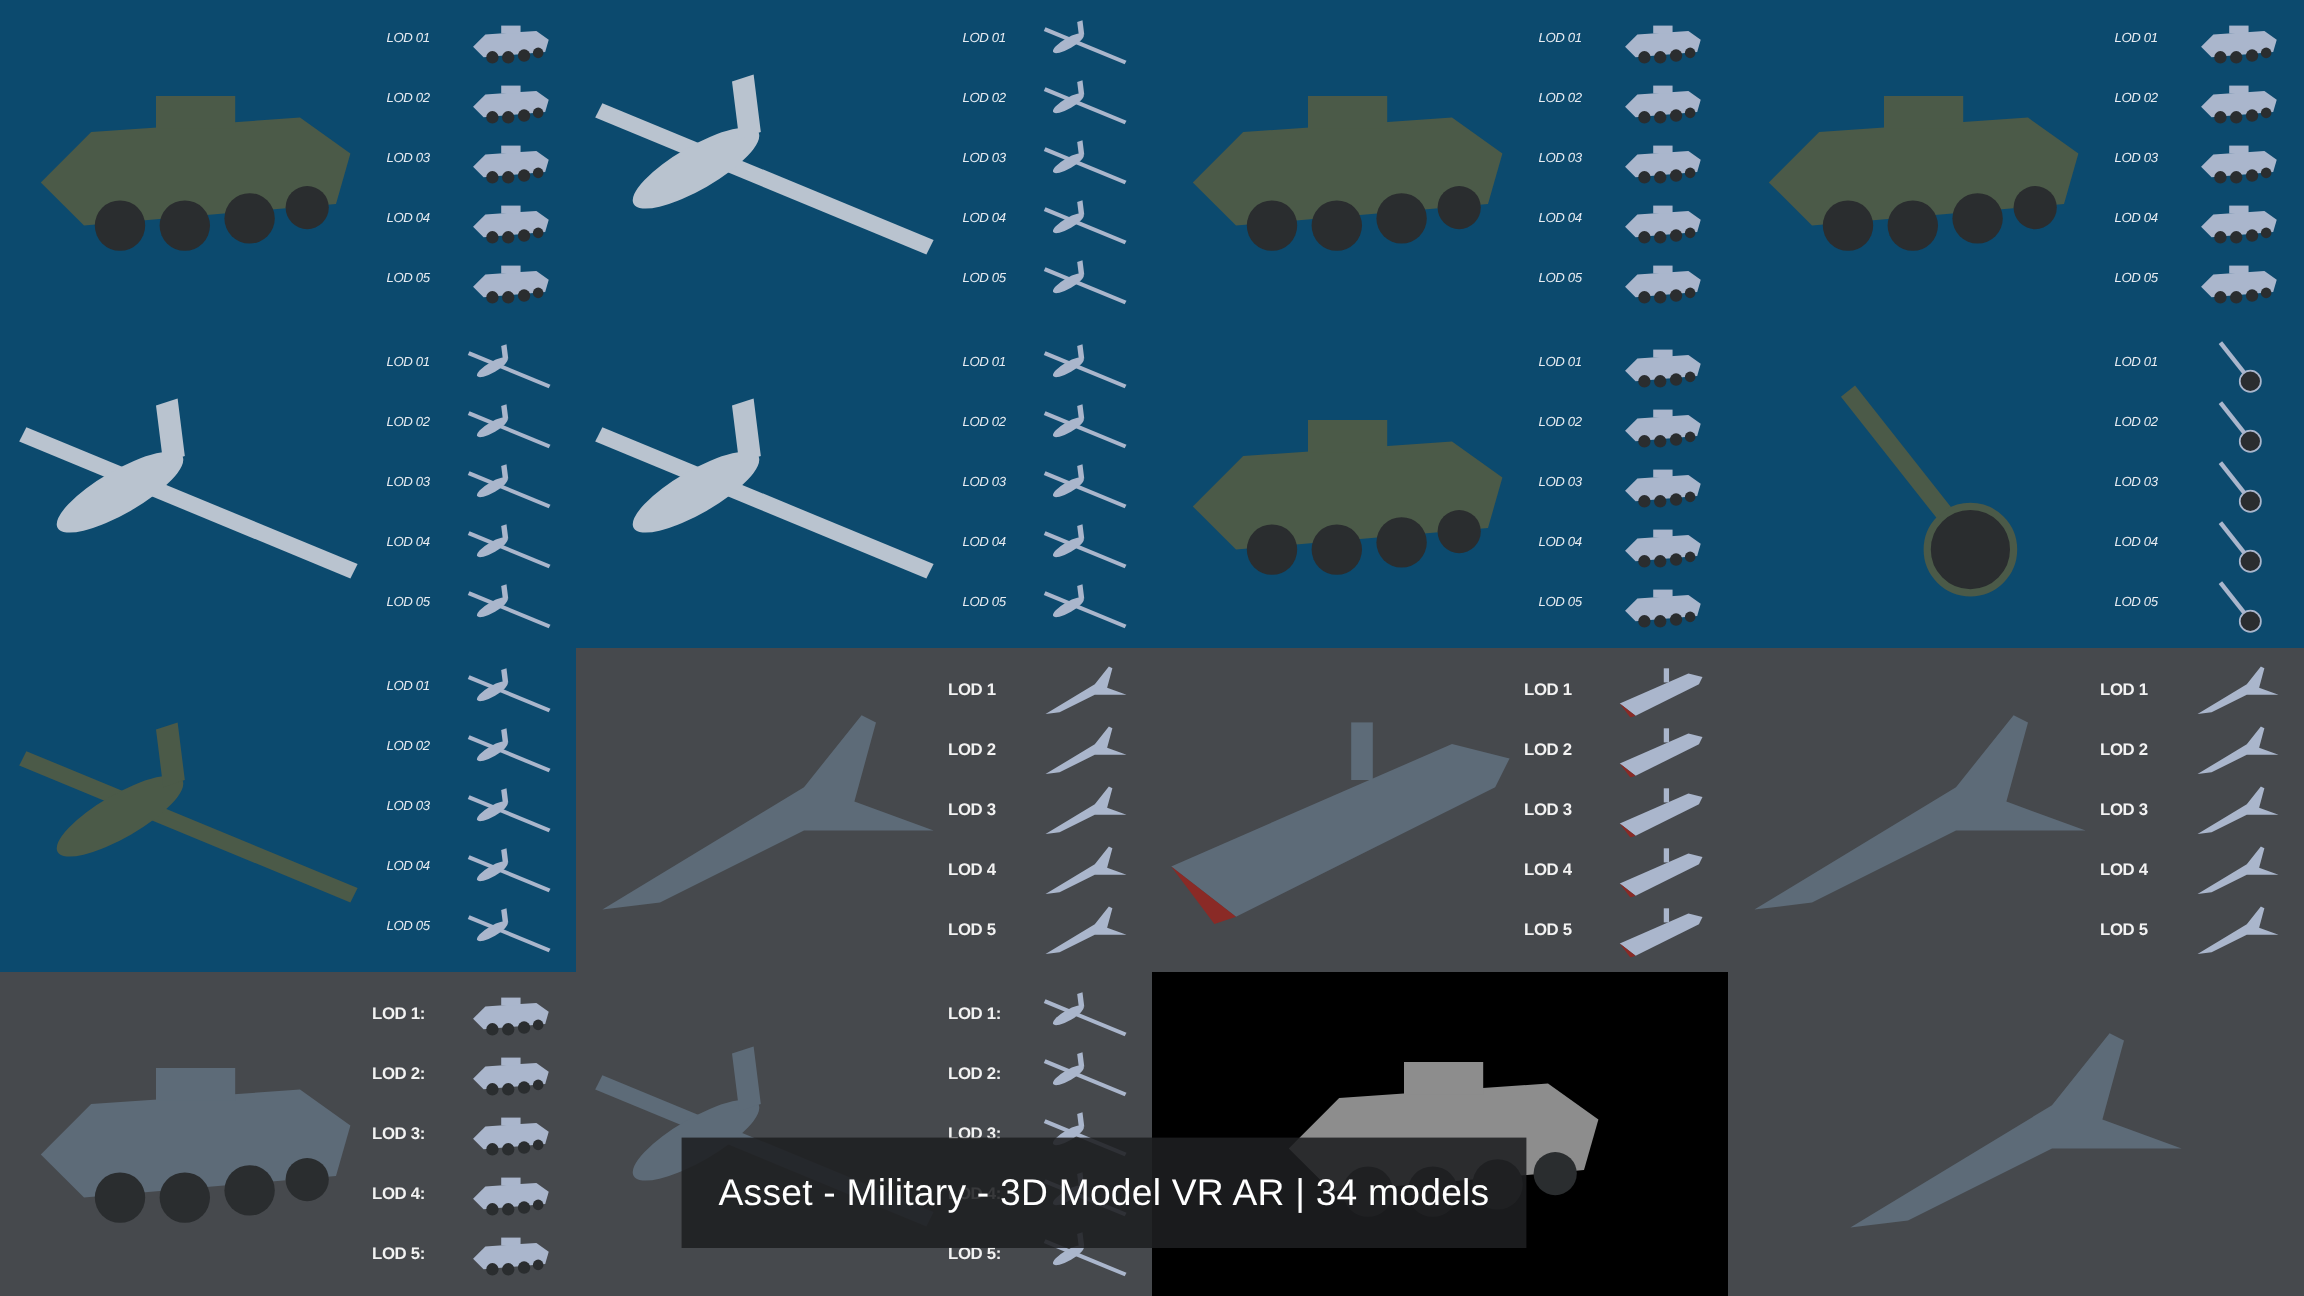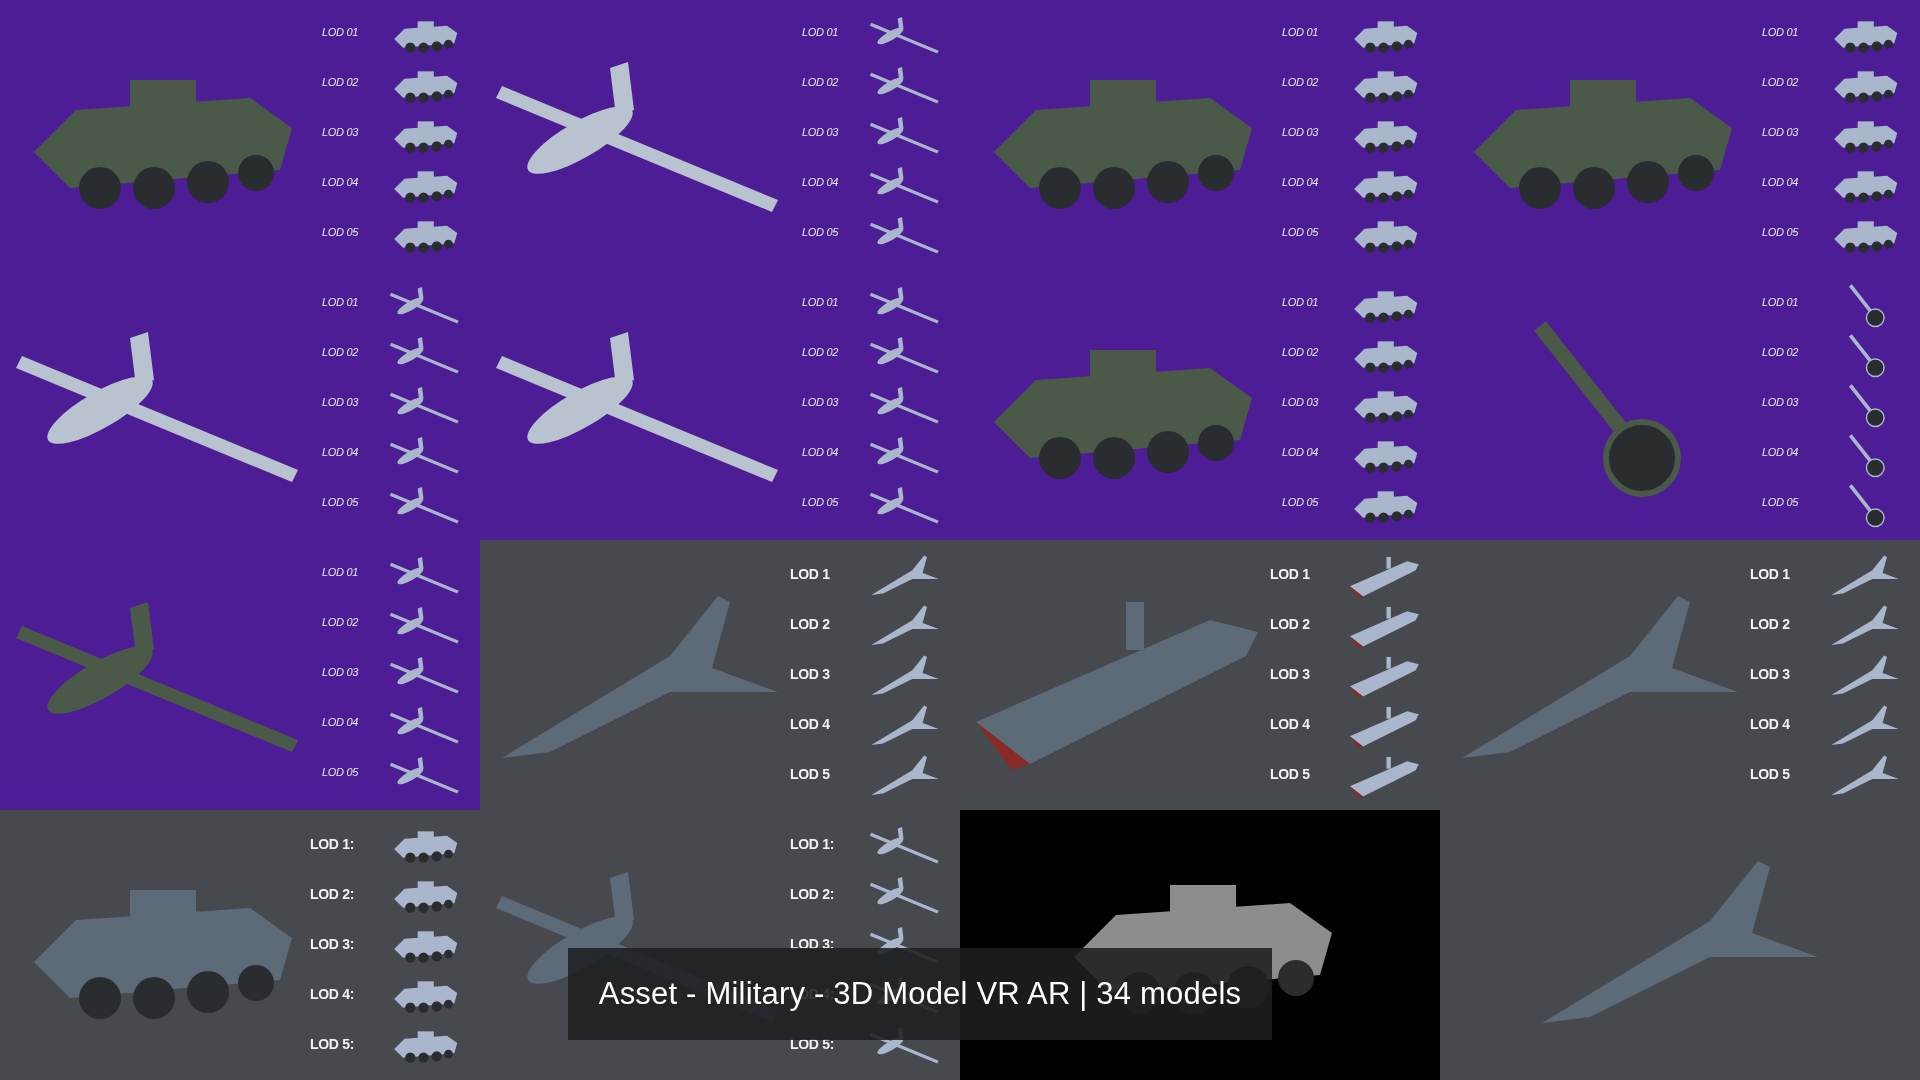--- a/index.html
+++ b/index.html
@@ -1,18 +1,18 @@
 <!DOCTYPE html>
 <html><head>
 <meta charset="utf-8">
 <style>
   html, body { margin:0; padding:0; }
   body { width:1920px; height:1080px; overflow:hidden; position:relative; background:#0b111b; font-family:"Liberation Sans", sans-serif; }
   .panel { position:absolute; width:480px; height:270px; overflow:hidden; }
-  .panel.navy { background:#4c1d95; }
+  .panel.navy { background:#0c4a6e; }
   .panel.grey { background:#46494d; }
   .panel.black { background:#000; }
   .hero { position:absolute; left:10px; top:40px; width:300px; height:200px; }
   .lods { position:absolute; left:310px; top:12px; width:165px; height:250px; }
   .lod-row { position:absolute; left:0; width:165px; height:46px; }
   .lod-label { position:absolute; left:12px; top:14px; color:#e8ecf2; font-size:11px; font-style:italic; letter-spacing:-0.3px; }
   .grey .lod-label, .black .lod-label { font-style:normal; font-weight:bold; font-size:14px; color:#f2f2f2; left:0; }
   .lod-thumb { position:absolute; left:70px; top:2px; width:90px; height:44px; }
   .caption { position:absolute; left:568px; top:948px; width:704px; height:92px; background:rgba(30,31,33,0.88); display:flex; align-items:center; justify-content:center; }
   .caption span { color:#fff; font-size:31px; letter-spacing:0.2px; }

